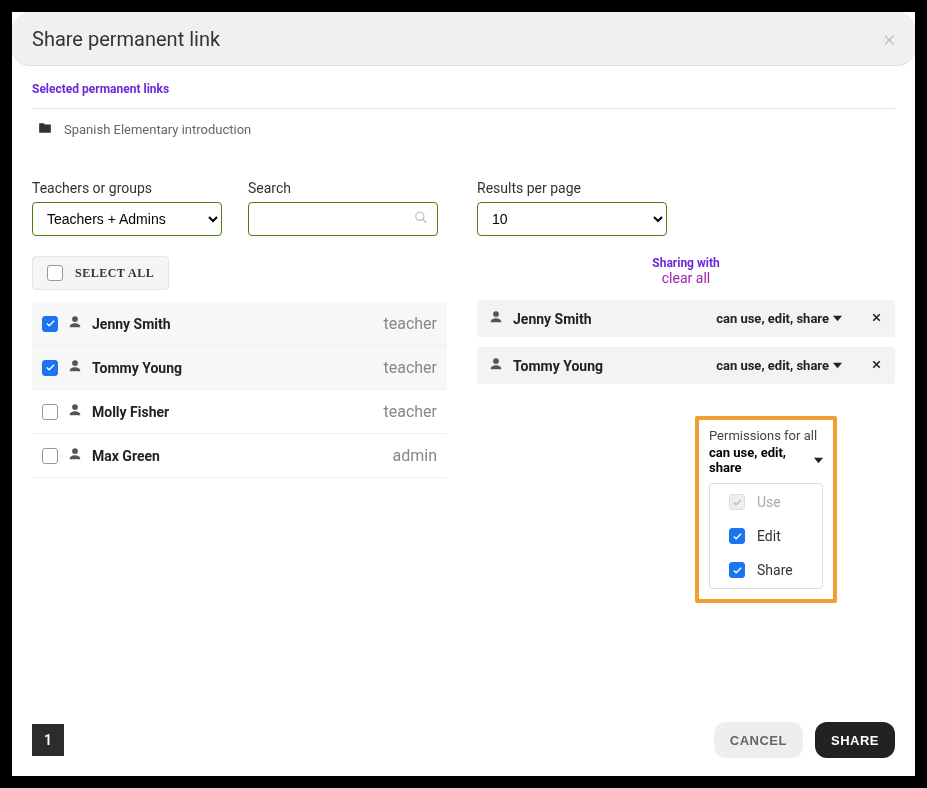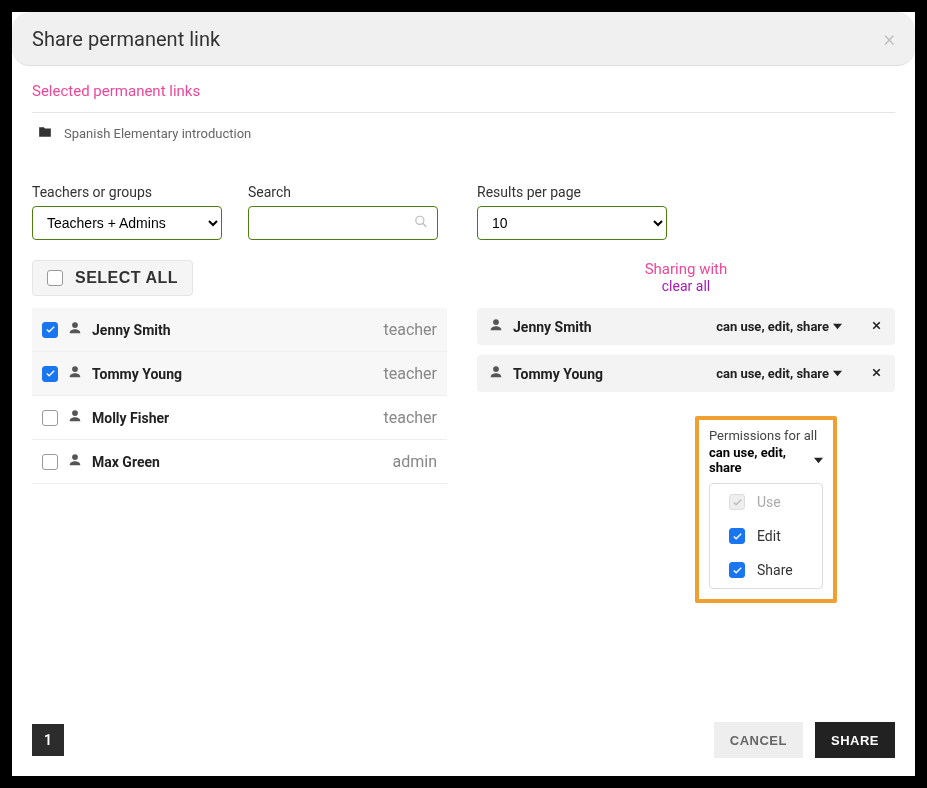--- a/index.html
+++ b/index.html
@@ -24,21 +24,21 @@
       border-bottom: 1px solid #ddd;
       padding: 14px 20px;
       display: flex;
       justify-content: space-between;
       align-items: center;
       border-radius: 18px;
     }
     .modal-title { font-size: 20px; font-weight: 400; color: #333; }
     .close-x { font-size: 22px; color: #bbb; cursor: pointer; font-weight: 300; }
     .modal-body { padding: 16px 20px; }
-    .section-title { font-size: 15px; font-weight: 400; color: #ec4899; margin-bottom: 12px; }
+    .section-title { font-size: 12px; font-weight: 700; color: #6d28d9; margin-bottom: 12px; }
     .selected-link-row {
       display: flex; align-items: center; gap: 10px;
       border-top: 1px solid #e5e5e5; padding: 12px 4px 12px 4px;
       font-size: 13px; color: #666;
     }
     .folder-icon svg { width: 18px; height: 14px; fill: #333; }
     .controls-row { display: flex; gap: 30px; margin-top: 30px; }
     .left-col { flex: 0 0 415px; }
     .right-col { flex: 1; }
     .field-label { font-size: 14px; color: #333; margin-bottom: 6px; display: block; }
@@ -48,22 +48,22 @@
       padding: 0 10px; font-size: 14px; background: #fff;
     }
     .select { width: 190px; }
     .search-wrap { position: relative; width: 190px; }
     .input { width: 100%; }
     .search-icon { position: absolute; right: 10px; top: 50%; transform: translateY(-50%); color: #bbb; }
     .select-sm { width: 190px; }
     .select-all-btn {
       display: inline-flex; align-items: center; gap: 12px;
       background: #f5f5f5; border: 1px solid #e5e5e5; border-radius: 4px;
-      padding: 8px 14px; font-size: 16px; font-weight: 700; letter-spacing: .5px;
-      color: #333; cursor: pointer;
+      padding: 8px 14px; font-size: 12px; font-weight: 700; letter-spacing: .5px;
+      color: #333; cursor: pointer; font-family: Liberation Serif, serif;
     }
     .cb {
       width: 16px; height: 16px; border: 1.5px solid #999; border-radius: 3px;
       display: inline-flex; align-items: center; justify-content: center;
       background: #fff; flex-shrink: 0;
     }
     .cb.checked { background: #1976f0; border-color: #1976f0; }
     .cb.checked svg { width: 11px; height: 11px; stroke: #fff; stroke-width: 3; fill: none; }
     .cb.disabled { background: #eee; border-color: #ddd; }
     .cb.disabled svg { stroke: #bbb; width: 11px; height: 11px; stroke-width: 3; fill: none;}
@@ -105,21 +105,21 @@
       position: absolute; bottom: 18px; left: 20px; right: 20px;
       display: flex; align-items: center;
     }
     .page-box {
       width: 32px; height: 32px; background: #2c2c2c; color: #fff;
       display: inline-flex; align-items: center; justify-content: center;
       font-size: 14px; font-weight: 600;
     }
     .footer-btns { margin-left: auto; display: flex; gap: 12px; }
     .btn {
-      height: 36px; padding: 0 16px; border-radius: 0; border: none;
+      height: 36px; padding: 0 16px; border-radius: 12px; border: none;
       font-size: 13px; font-weight: 700; letter-spacing: .5px; cursor: pointer;
     }
     .btn-cancel { background: #eee; color: #666; }
     .btn-share { background: #222; color: #fff; }
   </style>
 </head>
 <body>
 
 <div class="frame">
 

